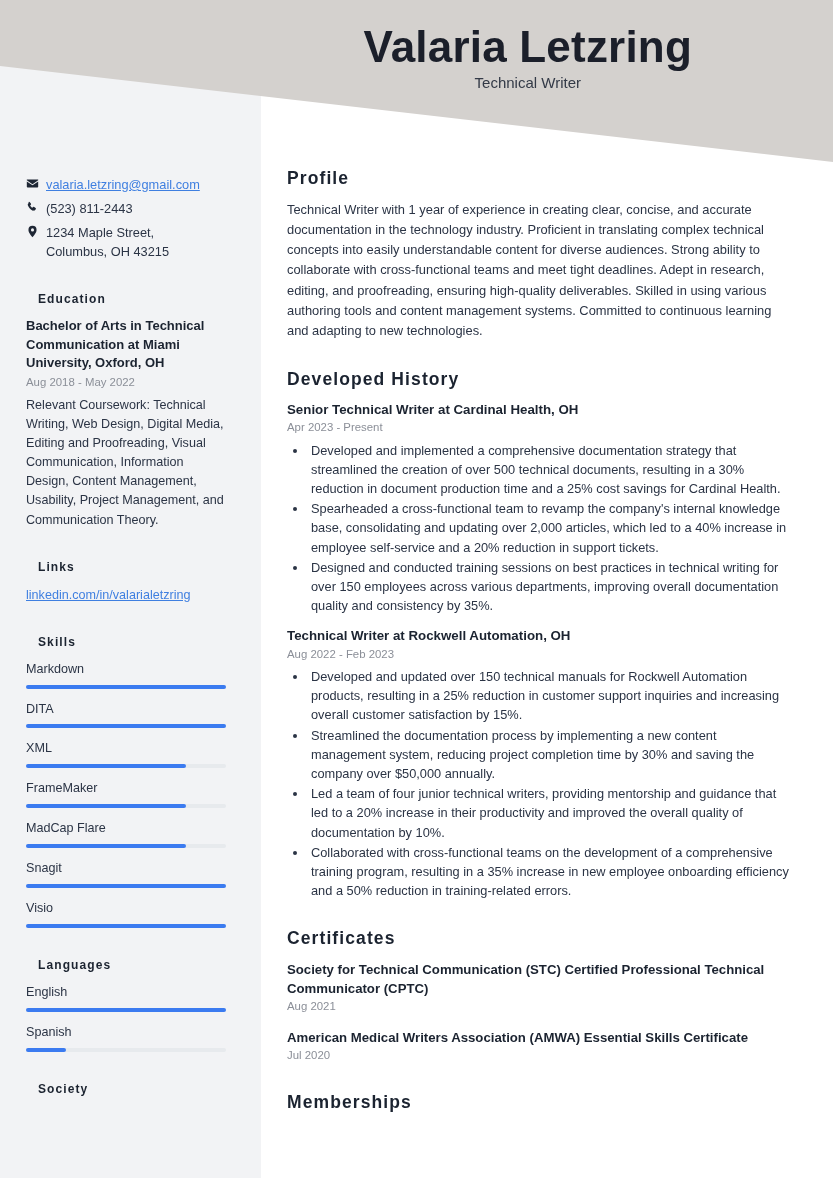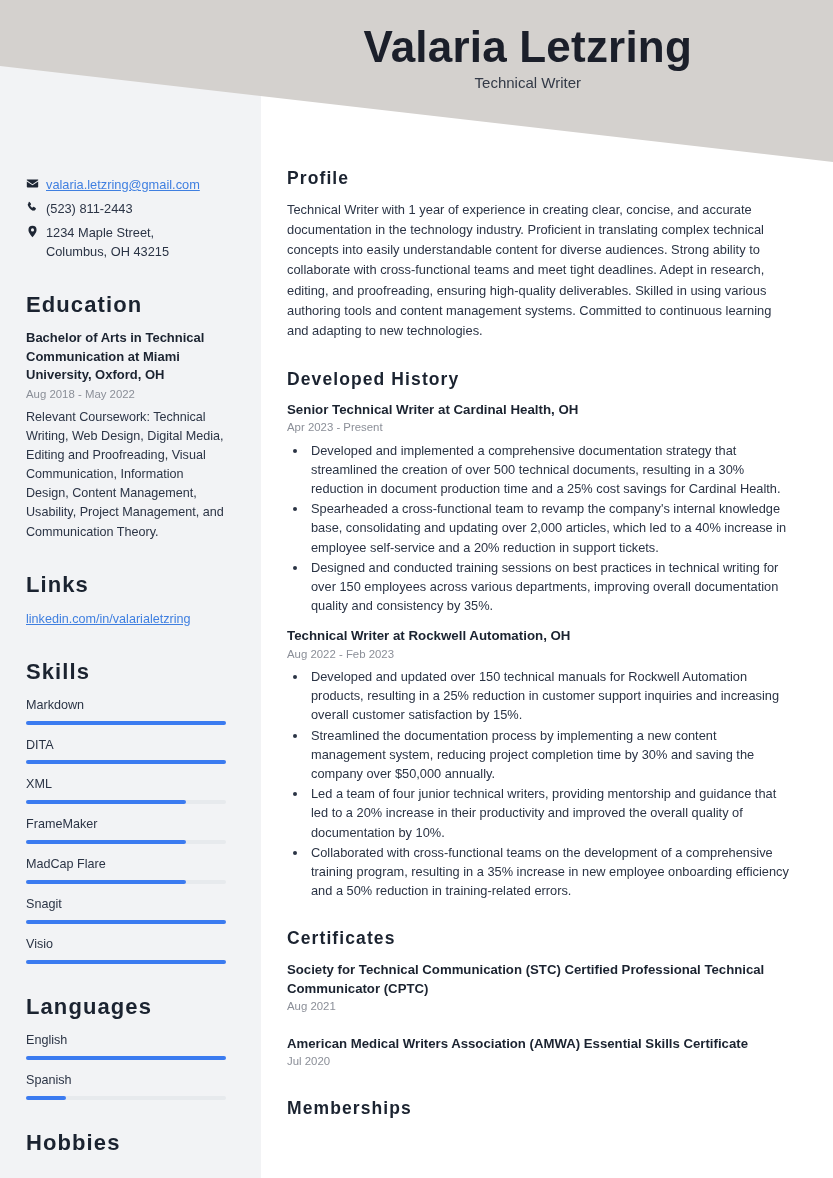--- a/index.html
+++ b/index.html
@@ -111,25 +111,25 @@
   .contact-ico svg { display: block; }
   .contact-val { flex: 1; }
   .contact-val a,
   a.link {
     color: #3f7fe0;
     text-decoration: underline;
   }
 
   
   .sec-head {
-    font-size: 22px;
+    font-size: 12px;
     font-weight: 700;
     letter-spacing: 1.1px;
     color: #1b2330;
-    margin: 30px 0 11px 0;
+    margin: 30px 0 11px 12px;
   }
   .col-right .sec-head {
     font-size: 17.5px;
     letter-spacing: 1.1px;
     margin: 0 0 11px 0;
   }
   .col-right .sec-head.spaced { margin-top: 28px; }
 
   
   .entry-title {
@@ -201,21 +201,21 @@
     list-style: disc;
   }
   ul.bullets li {
     font-size: 12.8px;
     line-height: 1.5;
     color: #2b3445;
     margin-bottom: 1px;
     padding-left: 3px;
   }
 
-  .cert { margin-bottom: 19px; }
+  .cert { margin-bottom: 13px; }
   .cert:last-child { margin-bottom: 16px; }
   .cert-title {
     font-size: 13.2px;
     font-weight: 700;
     color: #1b2330;
     line-height: 1.44;
   }
   .cert-date {
     font-size: 11.4px;
     color: #8b8f98;
@@ -339,21 +339,21 @@
             </div>
         </div>
         <div class="bar-item">
           <div class="bar-label">Spanish</div>
           <div class="bar-track">
               <div class="bar-fill" style="width: 20%;"></div>
             </div>
         </div>
       </div>
 
-      <div class="sec-head">Hobbies</div>
+      <div class="sec-head">Society</div>
     </div>
 
     <div class="col-right">
 
       <div class="sec-head">Profile</div>
       <div class="profile-text">Technical Writer with 1 year of experience in creating clear, concise, and accurate documentation in the technology industry. Proficient in translating complex technical concepts into easily understandable content for diverse audiences. Strong ability to collaborate with cross-functional teams and meet tight deadlines. Adept in research, editing, and proofreading, ensuring high-quality deliverables. Skilled in using various authoring tools and content management systems. Committed to continuous learning and adapting to new technologies.</div>
 
       <div class="sec-head spaced">Developed History</div>
 
       <div class="job">

